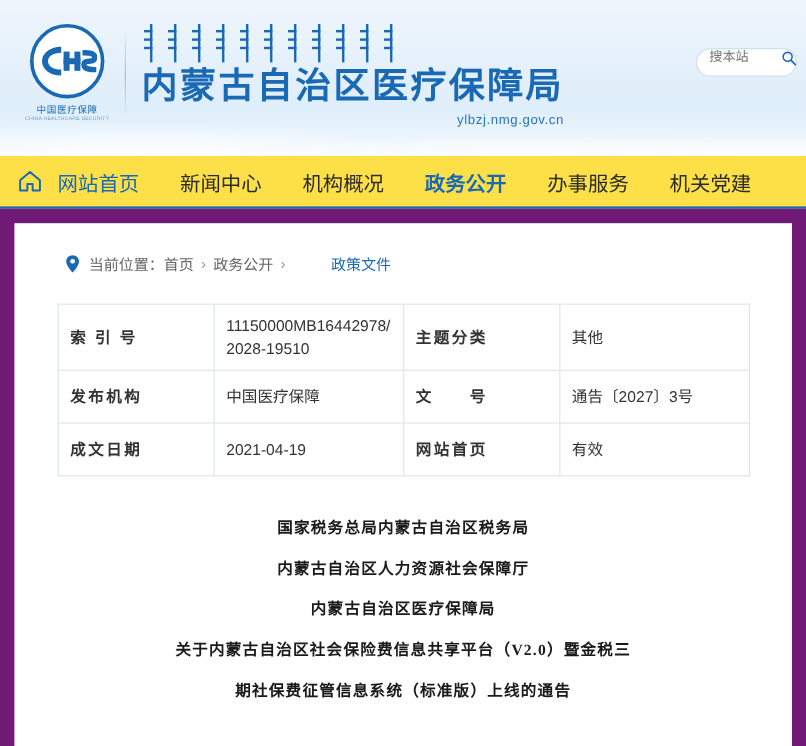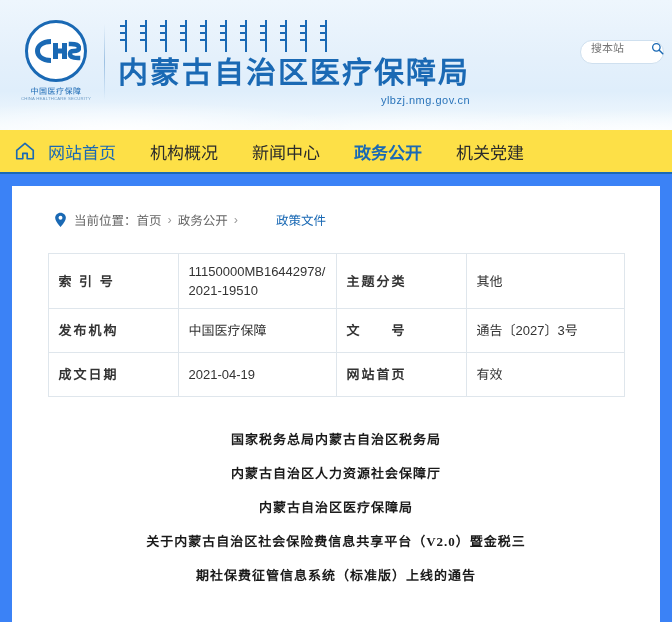--- a/index.html
+++ b/index.html
@@ -170,21 +170,21 @@
   }
   .nav-item.first {
     color: #1a69b4;
     padding-left: 4px;
   }
 
   
   .page-bg {
     width: 672px;
     height: 448px;
-    background: #3b82f6;
+    background: #701a75;
     padding: 12px 0 0 0;
   }
   .content-card {
     width: 648px;
     margin: 0 auto;
     background: #ffffff;
     min-height: 436px;
     padding: 18px 24px 0 24px;
   }
   .breadcrumb {
@@ -295,23 +295,24 @@
   </div>
 </div>
 
 <div class="nav">
   <span class="nav-home-icon">
     <svg width="22" height="22" viewBox="0 0 24 24" aria-hidden="true">
       <path d="M3 11.2 L12 3.6 L21 11.2 L21 20.5 L14.4 20.5 L14.4 14.6 L9.6 14.6 L9.6 20.5 L3 20.5 Z" fill="none" stroke="#1a69b4" stroke-width="1.8" stroke-linejoin="round"></path>
     </svg>
   </span>
   <span class="nav-item first">网站首页</span>
+  <span class="nav-item">新闻中心</span>
   <span class="nav-item">机构概况</span>
-  <span class="nav-item">新闻中心</span>
   <span class="nav-item active">政务公开</span>
+  <span class="nav-item">办事服务</span>
   <span class="nav-item">机关党建</span>
 </div>
 
 <div class="page-bg">
   <div class="content-card">
 
     <div class="breadcrumb">
       <span class="bc-pin">
         <svg width="13" height="16" viewBox="0 0 14 18" aria-hidden="true">
           <path d="M7 0.8 C3.6 0.8 1 3.4 1 6.6 C1 10.8 7 17 7 17 C7 17 13 10.8 13 6.6 C13 3.4 10.4 0.8 7 0.8 Z" fill="#1a69b4"></path>
@@ -323,21 +324,21 @@
       <span class="bc-sep">›</span>
       <span class="bc-link">政务公开</span>
       <span class="bc-sep">›</span>
       <span class="bc-current">政策文件</span>
     </div>
 
     <table class="info-table">
       <tbody>
         <tr>
           <td class="label">索 引 号</td>
-          <td class="value">11150000MB16442978/2021-19510</td>
+          <td class="value">11150000MB16442978/2028-19510</td>
           <td class="label">主题分类</td>
           <td class="value">其他</td>
         </tr>
         <tr>
           <td class="label">发布机构</td>
           <td class="value">中国医疗保障</td>
           <td class="label">文　　号</td>
           <td class="value">通告〔2027〕3号</td>
         </tr>
         <tr>

